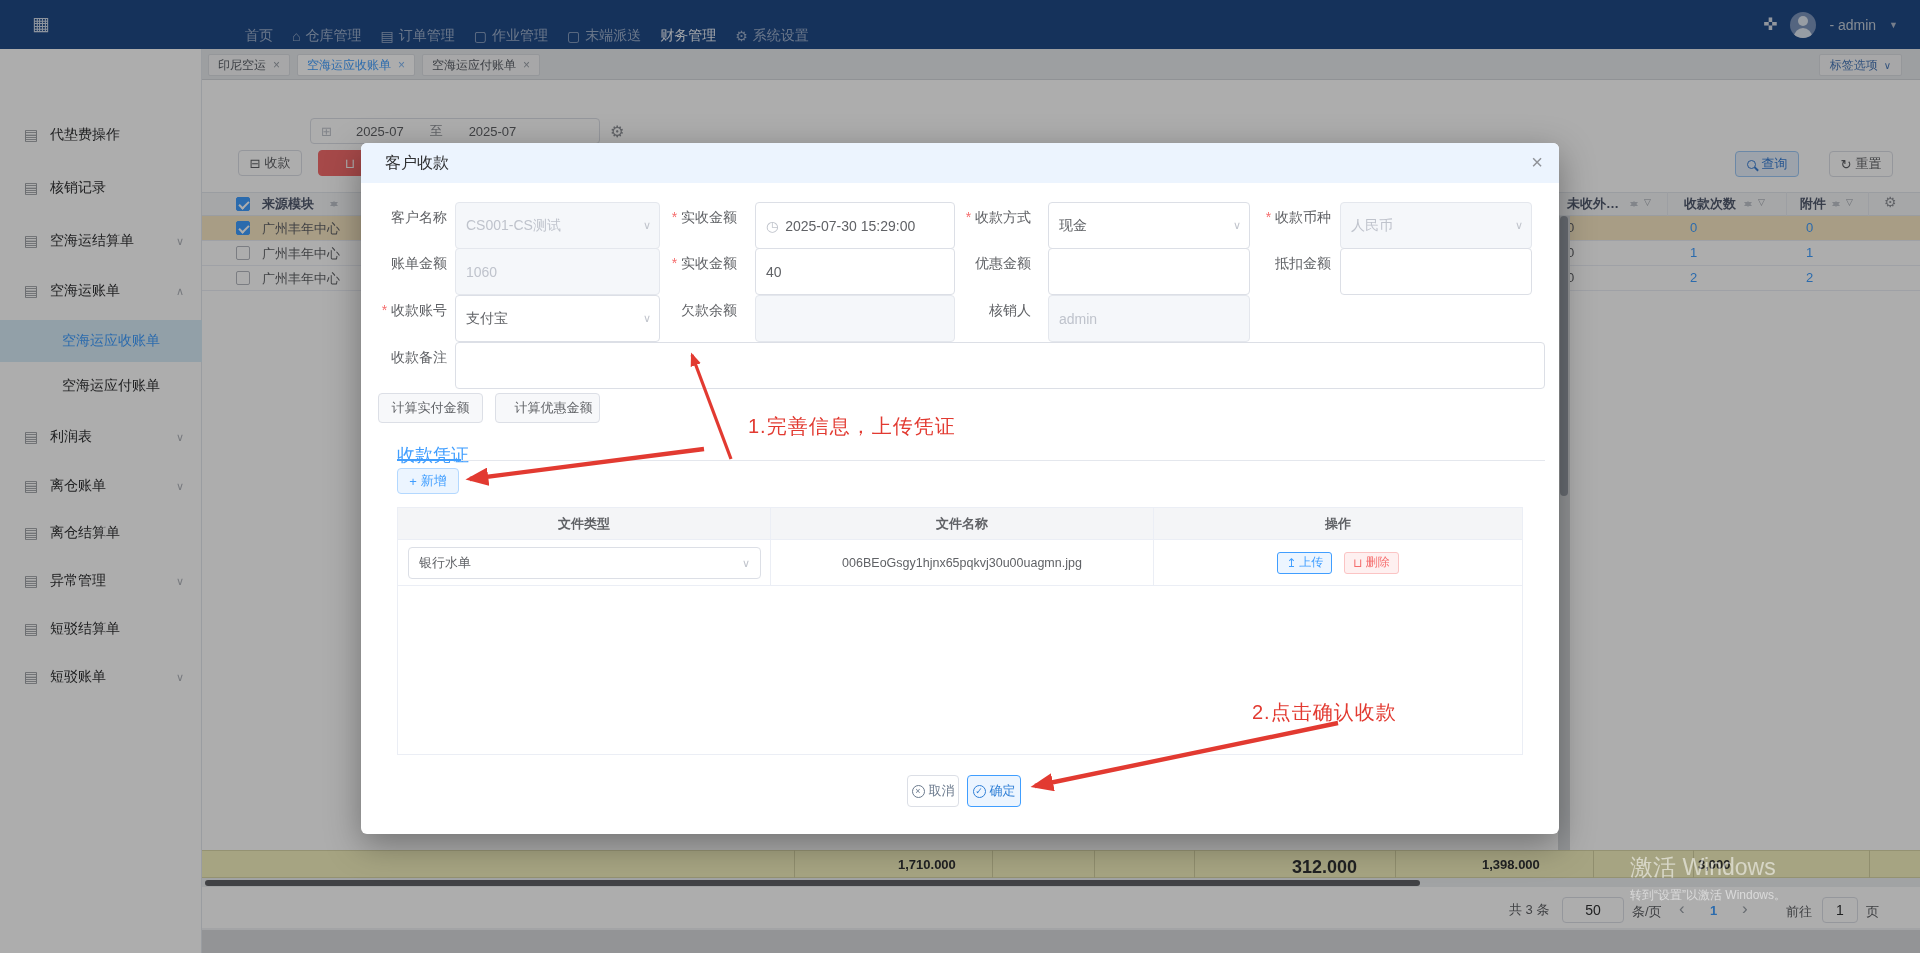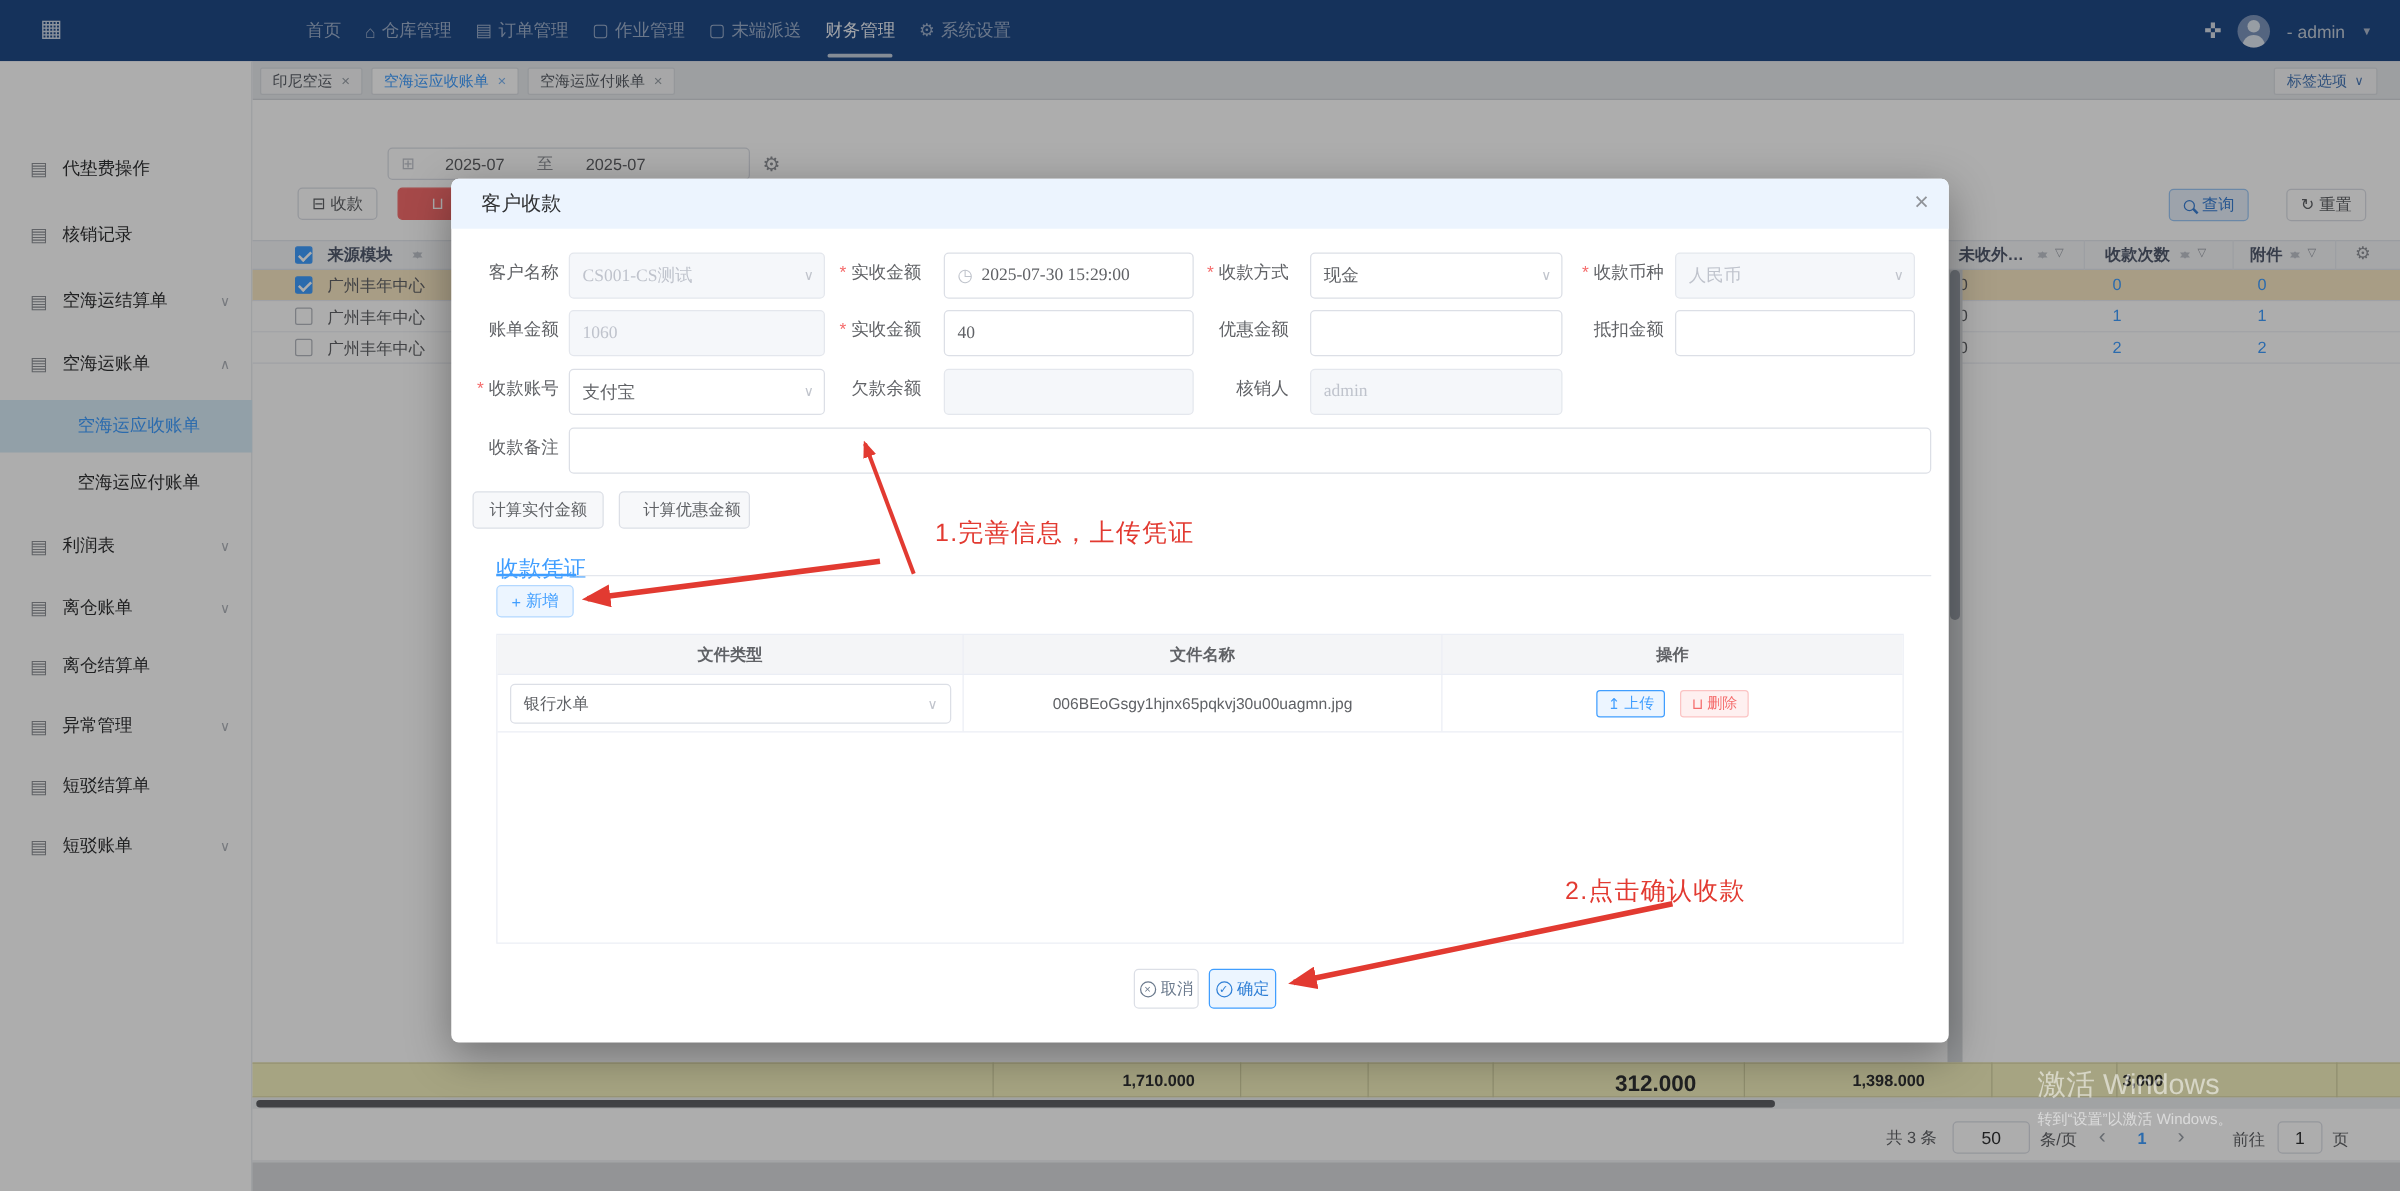--- a/index.html
+++ b/index.html
@@ -4,21 +4,21 @@
 <style>
   * { margin:0; padding:0; box-sizing:border-box; }
   html,body { width:1920px; height:953px; overflow:hidden; }
   body { font-family:"Liberation Sans","DejaVu Sans",sans-serif; font-size:14px; color:#303133; }
   #app { position:relative; width:1920px; height:953px; background:#f0f2f5; overflow:hidden; }
   .abs { position:absolute; }
 
   
   .navbar { position:absolute; left:0; top:0; width:1920px; height:49px; background:#204a87; }
   .nav-toggle { position:absolute; left:32px; top:13px; color:#cfd9e8; font-size:19px; line-height:22px; cursor:pointer; }
-  .nav-menu { position:absolute; left:245px; top:0; height:49px; display:flex; align-items:center; gap:19px; }
+  .nav-menu { position:absolute; left:245px; top:11px; height:49px; display:flex; align-items:center; gap:19px; }
   .nav-item { display:flex; align-items:center; gap:5px; height:49px; color:#9db0cc; cursor:pointer; position:relative; }
   .nav-item .nv-ico { font-size:14px; }
   .nav-item.active { color:#eef2f8; }
   .nav-item.active::after { content:""; position:absolute; left:2px; right:2px; bottom:3px; height:3px; background:#c3cede; border-radius:2px; }
   .nav-right { position:absolute; right:22px; top:0; height:49px; display:flex; align-items:center; gap:13px; color:#c3cdd9; }
   .move-ico { font-size:17px; color:#d6dde8; }
   .avatar { width:26px; height:26px; border-radius:50%; background:#7d96bd; position:relative; overflow:hidden; }
   .avatar::before { content:""; position:absolute; width:10px; height:10px; border-radius:50%; background:#dfe7f2; left:8px; top:4px; }
   .avatar::after { content:""; position:absolute; width:18px; height:11px; border-radius:9px 9px 0 0; background:#dfe7f2; left:4px; top:16px; }
   .user-caret { font-size:9px; color:#aebacd; }
@@ -83,21 +83,21 @@
   .wm1 { font-size:23px; }
   .wm2 { font-size:12px; margin-top:4px; }
 
   
   .modal { position:absolute; left:361px; top:143px; width:1198px; height:691px; background:#fff; border-radius:6px; box-shadow:0 10px 35px rgba(0,0,0,0.35); z-index:10; }
   .m-header { position:absolute; left:0; top:0; width:1198px; height:40px; background:#ecf4fe; border-radius:6px 6px 0 0; }
   .m-title { position:absolute; left:24px; top:10px; font-size:16px; color:#303133; }
   .m-close { position:absolute; right:16px; top:8px; font-size:20px; color:#909399; cursor:pointer; }
   .f-label { position:absolute; height:30px; line-height:30px; text-align:right; font-size:14px; color:#606266; }
   .f-label.req::before { content:"* "; color:#f56c6c; }
-  .f-input { position:absolute; height:37px; border:1px solid #dcdfe6; border-radius:4px; background:#fff; font-size:14px; color:#606266; display:flex; align-items:center; padding:0 10px;font-family:Liberation Serif, serif; }
+  .f-input { position:absolute; height:47px; border:1px solid #dcdfe6; border-radius:4px; background:#fff; font-size:14px; color:#606266; display:flex; align-items:center; padding:0 10px; }
   .f-input.disabled { background:#f5f7fa; border-color:#e4e7ed; color:#bfc3cc; cursor:not-allowed; }
   .f-input .chev { position:absolute; right:8px; color:#c0c4cc; font-size:11px; }
   .f-input .clock { color:#c0c4cc; margin-right:7px; font-size:14px; }
   .m-btn { position:absolute; height:30px; border:1px solid #dcdfe6; border-radius:4px; background:#f7f8fa; color:#606266; font-size:13px; display:flex; align-items:center; justify-content:center; cursor:pointer; }
   .m-tab { position:absolute; left:36px; top:300px; font-size:18px; color:#409eff; cursor:pointer; }
   .m-tab-line { position:absolute; left:36px; top:316px; width:64px; height:2px; background:#409eff; }
   .m-tab-divider { position:absolute; left:36px; top:317px; width:1148px; height:1px; background:#e4e7ed; }
   .add-btn { position:absolute; left:36px; top:325px; width:62px; height:26px; border:1px solid #b3d8ff; background:#ecf5ff; color:#409eff; border-radius:4px; font-size:13px; display:flex; align-items:center; justify-content:center; gap:4px; cursor:pointer; }
   .ftable { position:absolute; left:36px; top:364px; width:1126px; height:248px; border:1px solid #ebeef5; }
   .ft-head { position:absolute; left:0; top:0; width:1124px; height:32px; background:#f4f5f7; border-bottom:1px solid #ebeef5; display:flex; font-size:13px; font-weight:bold; color:#606266; }

